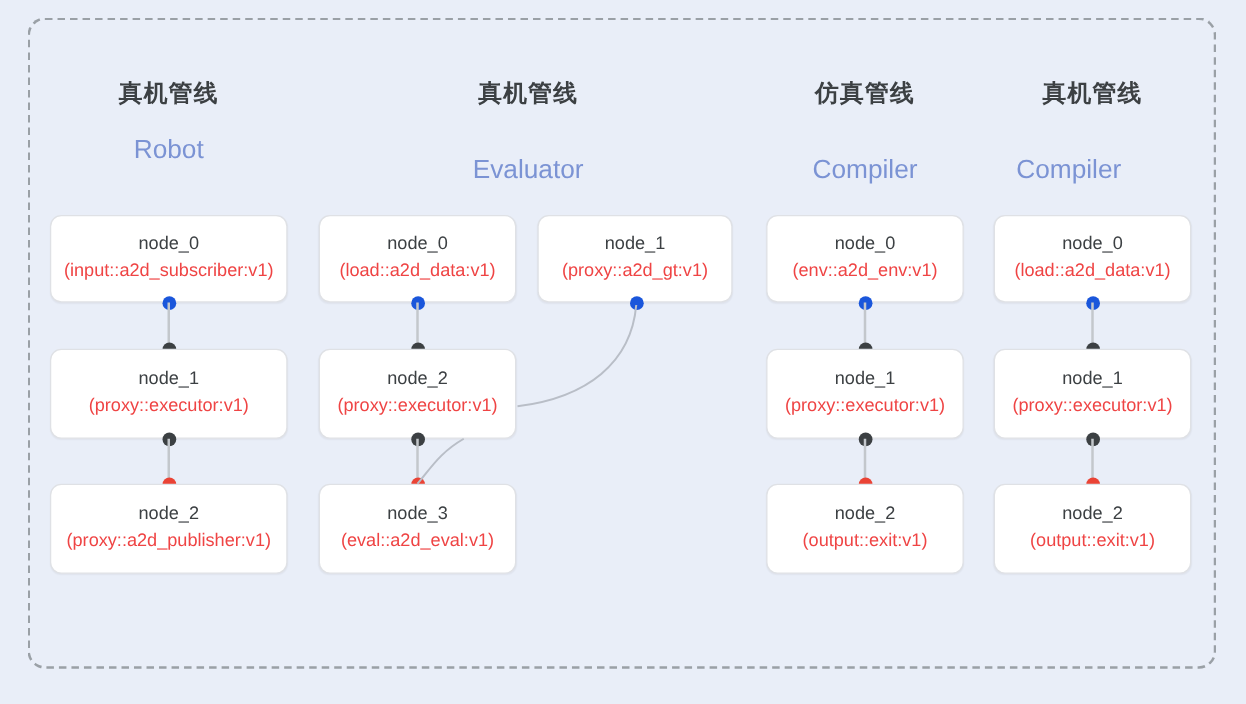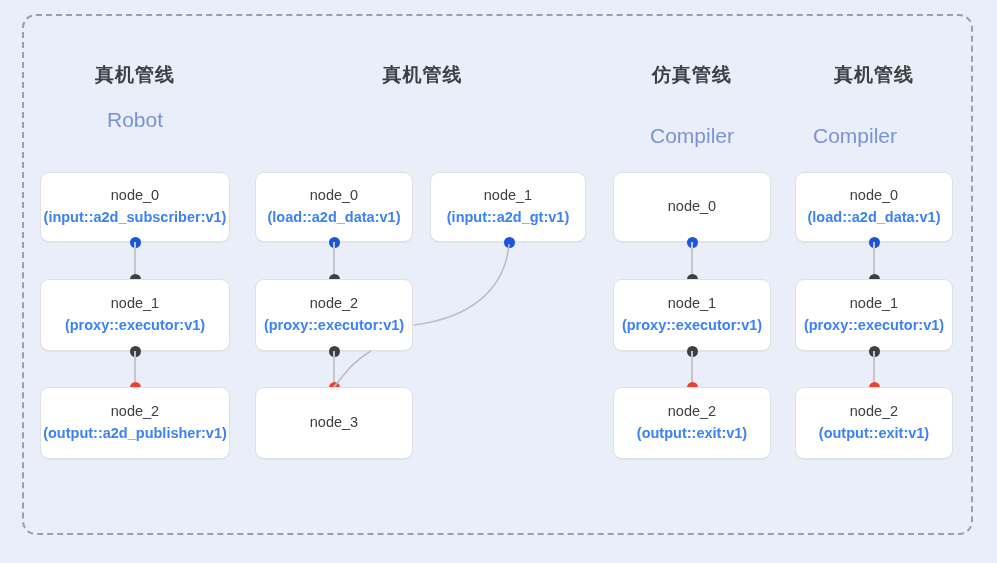--- a/index.html
+++ b/index.html
@@ -69,24 +69,23 @@
     box-shadow: 0 1px 1px rgba(60,64,67,0.06);
   }
   .node-name {
     font-size: 14.5px;
     color: #3c4043;
     line-height: 1.5;
     white-space: nowrap;
   }
   .node-type {
     font-size: 14.5px;
-    color: #3b82f6;
+    color: #ef4444;
     line-height: 1.5;
     white-space: nowrap;
-    font-weight: bold;
   }
 
   
   .port {
     position: absolute;
     border-radius: 50%;
     width: 11px;
     height: 11px;
     margin-left: -5.5px;
     margin-top: -5.5px;
@@ -132,56 +131,59 @@
   <div class="node" style="left:40px; top:279px; width:190px; height:72px;">
     <span class="node-name">node_1</span>
     <span class="node-type">(proxy::executor:v1)</span>
   </div>
   <div class="port port-mid" style="left:135px; top:351px;"></div>
   <div class="edge-v" style="left:135px; top:351px; height:36px;"></div>
   <div class="port port-out" style="left:135px; top:387px;"></div>
 
   <div class="node" style="left:40px; top:387px; width:190px; height:72px;">
     <span class="node-name">node_2</span>
-    <span class="node-type">(output::a2d_publisher:v1)</span>
+    <span class="node-type">(proxy::a2d_publisher:v1)</span>
   </div>
 
   <div class="col-title-cn" style="left:255px; top:62px; width:335px;">真机管线</div>
+  <div class="col-title-en" style="left:255px; top:124px; width:335px;">Evaluator</div>
 
   <div class="node" style="left:255px; top:172px; width:158px; height:70px;">
     <span class="node-name">node_0</span>
     <span class="node-type">(load::a2d_data:v1)</span>
   </div>
   <div class="port port-in" style="left:334px; top:242px;"></div>
   <div class="edge-v" style="left:334px; top:242px; height:37px;"></div>
   <div class="port port-mid" style="left:334px; top:279px;"></div>
 
   <div class="node" style="left:430px; top:172px; width:156px; height:70px;">
     <span class="node-name">node_1</span>
-    <span class="node-type">(input::a2d_gt:v1)</span>
+    <span class="node-type">(proxy::a2d_gt:v1)</span>
   </div>
   <div class="port port-in" style="left:509px; top:242px;"></div>
 
   <div class="node" style="left:255px; top:279px; width:158px; height:72px;">
     <span class="node-name">node_2</span>
     <span class="node-type">(proxy::executor:v1)</span>
   </div>
   <div class="port port-mid" style="left:334px; top:351px;"></div>
   <div class="edge-v" style="left:334px; top:351px; height:36px;"></div>
   <div class="port port-out" style="left:334px; top:387px;"></div>
 
   <div class="node" style="left:255px; top:387px; width:158px; height:72px;">
     <span class="node-name">node_3</span>
+    <span class="node-type">(eval::a2d_eval:v1)</span>
   </div>
 
   <div class="col-title-cn" style="left:613px; top:62px; width:158px;text-align:center;">仿真管线</div>
   <div class="col-title-en" style="left:613px; top:124px; width:158px;">Compiler</div>
 
   <div class="node" style="left:613px; top:172px; width:158px; height:70px;">
     <span class="node-name">node_0</span>
+    <span class="node-type">(env::a2d_env:v1)</span>
   </div>
   <div class="port port-in" style="left:692px; top:242px;"></div>
   <div class="edge-v" style="left:692px; top:242px; height:37px;"></div>
   <div class="port port-mid" style="left:692px; top:279px;"></div>
 
   <div class="node" style="left:613px; top:279px; width:158px; height:72px;">
     <span class="node-name">node_1</span>
     <span class="node-type">(proxy::executor:v1)</span>
   </div>
   <div class="port port-mid" style="left:692px; top:351px;"></div>

